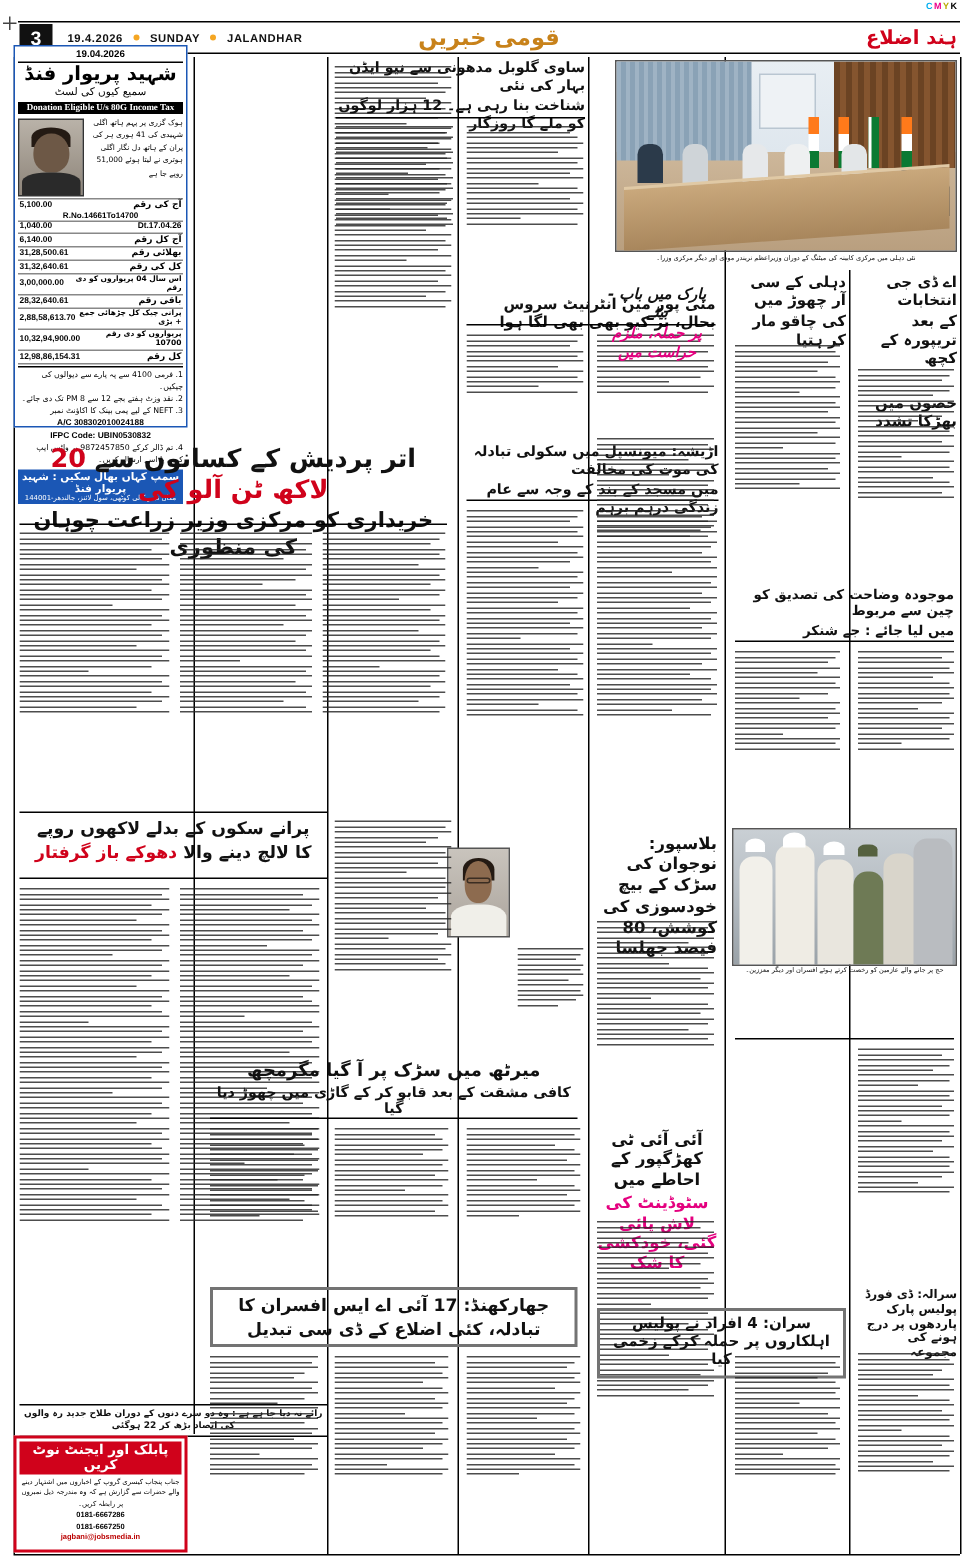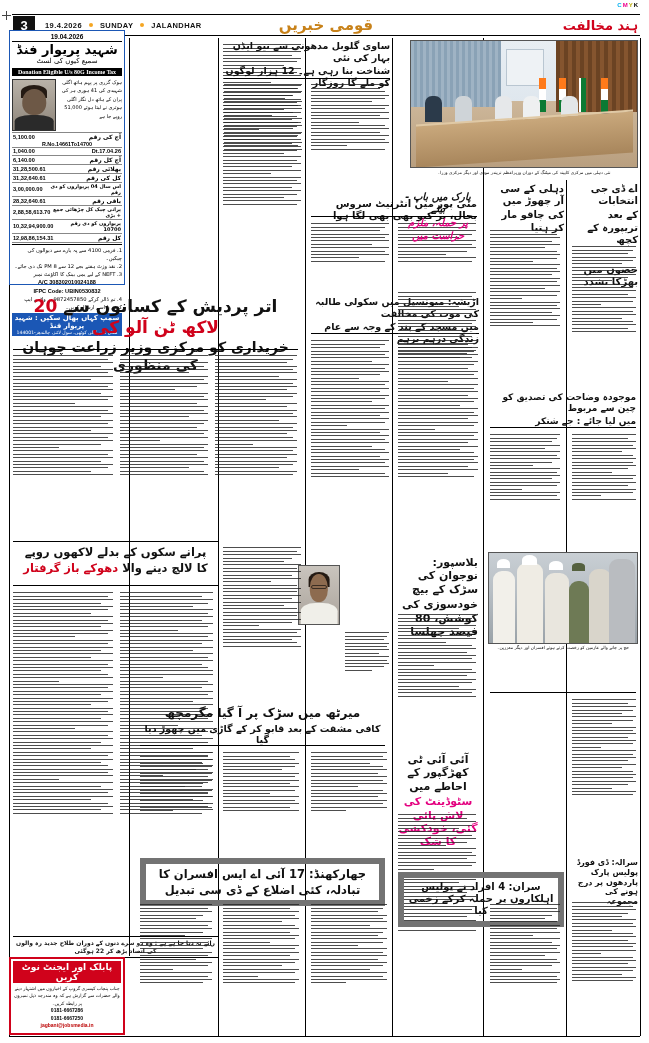--- a/index.html
+++ b/index.html
@@ -129,21 +129,21 @@
            border:2px solid #d0021b; background:#fff; padding:2px; }
   .ad-bot-title{ background:#d0021b; color:#fff; text-align:center; direction:rtl;
                  font-family:"DejaVu Sans",sans-serif; font-size:9px; font-weight:bold; padding:1px;}
   .ad-bot-body{ direction:rtl; font-family:"DejaVu Sans",sans-serif; font-size:4.6px;
                 line-height:1.6; text-align:center; margin-top:2px; }
   .ad-bot-ph{ font-family:"Liberation Sans",sans-serif; font-size:5px; font-weight:bold;
               text-align:center; line-height:1.5; }
 
   .kicker{ direction:rtl; font-family:"DejaVu Sans",sans-serif; font-size:5px;
            font-weight:bold; color:#111; text-align:right; line-height:1.4;}
-  .boxhl{ border:6px solid #737373; }
+  .boxhl{ border:2px solid #737373; }
 </style>
 </head>
 <body>
 
 <div class="regmark"></div>
 <div class="cmyk">
   <span>C</span><span>M</span><span>Y</span><span>K</span>
 </div>
 
 <div class="masthead">
@@ -151,21 +151,21 @@
   <div class="mh-meta">
     <span>19.4.2026</span>
     <span class="dot"></span>
     <span>SUNDAY</span>
     <span class="dot"></span>
     <span>JALANDHAR</span>
   </div>
   <div class="mh-center ur">قومی خبریں</div>
   <div class="mh-right">
     <span class="mh-brand-en">HIND SAMACHAR</span>
-    <span class="mh-brand-ur ur">ہند مخالفت</span>
+    <span class="mh-brand-ur ur">ہند اضلاع</span>
   </div>
 </div>
 
 <div class="vline" style="left:129px; top:38px; height:918px;"></div>
 <div class="vline" style="left:218px; top:38px; height:998px;"></div>
 <div class="vline" style="left:305px; top:38px; height:998px;"></div>
 <div class="vline" style="left:392px; top:38px; height:998px;"></div>
 <div class="vline" style="left:483px; top:38px; height:998px;"></div>
 <div class="vline" style="left:566px; top:180px; height:856px;"></div>
 <div class="hline" style="left:9px; top:1036px; width:631px;"></div>
@@ -570,21 +570,21 @@
     <i class="s1"></i>
   <i class="s3"></i>
     <i class="s1"></i>
     <i class="s2"></i>
     <i class="s4"></i>
     <i class="s1"></i>
     <i class="s2"></i>
 </div>
 
 <div class="hl" style="position:absolute; left:311px; top:296px; width:168px; font-size:9.5px; text-align:right;">
-  <div>اڑیشہ: میونسپل میں سکولی طالبہ کی موت کی مخالفت</div>
+  <div>اڑیشہ: میونسپل میں سکولی تبادلہ کی موت کی مخالفت</div>
   <div style="margin-top:2px;">میں مسجد کے بند کے وجہ سے عام زندگی درہم برہم</div>
 </div>
 <div class="hline" style="left:311px; top:333px; width:168px;"></div>
 
 <div class="body-lines" style="position:absolute;left:311px;top:338px;width:78px;height:195px;">
   <i class="s1"></i>
     <i class="s2"></i>
     <i class="s3"></i>
     <i class="s1"></i>
     <i class="s2"></i>

